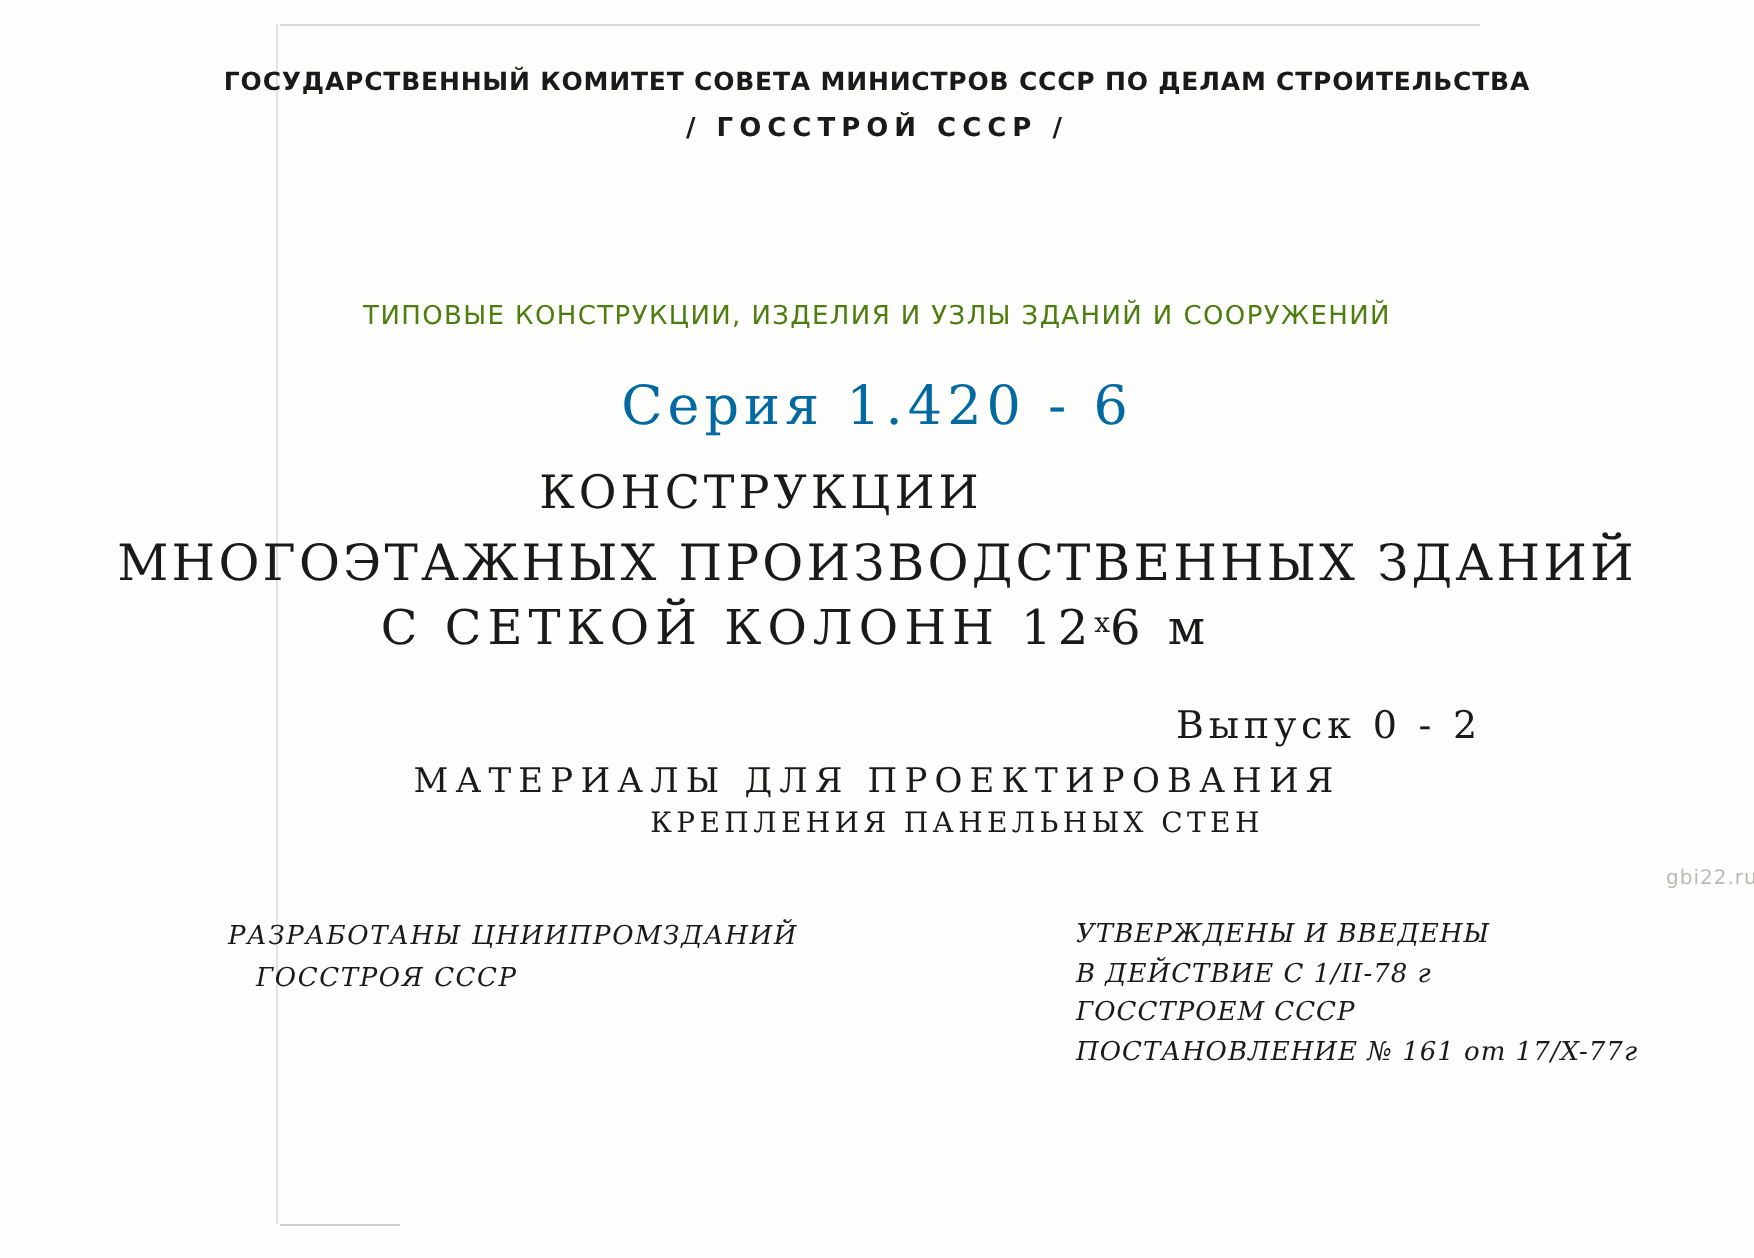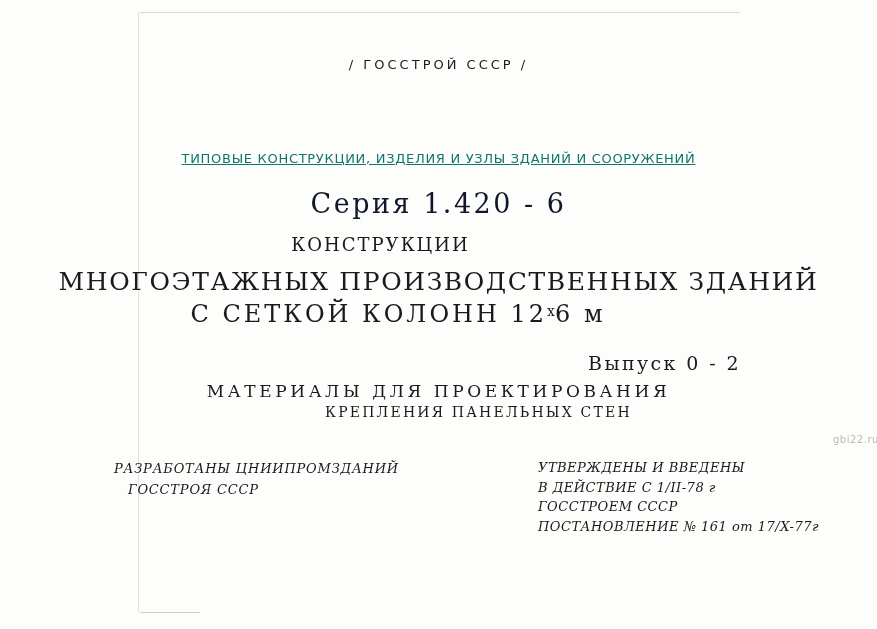--- a/index.html
+++ b/index.html
@@ -54,51 +54,50 @@
   }
   .hdr-line1 {
     top: 33px;
     font-size: 12.5px;
     font-weight: 600;
     letter-spacing: 0.4px;
   }
   .hdr-line2 {
     top: 57px;
     font-size: 13px;
-    font-weight: 400;
+    font-weight: 700;
     letter-spacing: 3px;
   }
   .subtitle {
     position: absolute;
     top: 151px;
     width: 877px;
     text-align: center;
     font-family: "DejaVu Sans", sans-serif;
     font-size: 13px;
     letter-spacing: 0.7px;
-    color: #0f766e;
-    text-decoration: underline;
+    color: #4d7c0f;
   }
   .series {
     position: absolute;
     top: 188px;
     width: 877px;
     text-align: center;
     font-family: "DejaVu Serif", serif;
     font-size: 27px;
     letter-spacing: 2.5px;
-    color: #0f172a;
+    color: #0369a1;
   }
   .main-t1 {
     position: absolute;
     top: 234px;
     width: 761px;
     text-align: center;
     font-family: "DejaVu Serif", serif;
-    font-size: 18px;
+    font-size: 23px;
     letter-spacing: 2px;
   }
   .main-t2 {
     position: absolute;
     top: 267px;
     width: 877px;
     text-align: center;
     font-family: "DejaVu Serif", serif;
     font-size: 25px;
     letter-spacing: 1.6px;
@@ -184,20 +183,21 @@
 </style>
 </head>
 <body>
 
 <div class="page">
 
   <div class="scan-frame-top"></div>
   <div class="scan-frame-left"></div>
   <div class="scan-frame-bottom"></div>
 
+  <div class="hdr hdr-line1">ГОСУДАРСТВЕННЫЙ КОМИТЕТ СОВЕТА МИНИСТРОВ СССР ПО ДЕЛАМ СТРОИТЕЛЬСТВА</div>
   <div class="hdr hdr-line2">/ ГОССТРОЙ   СССР /</div>
 
   <div class="subtitle">ТИПОВЫЕ КОНСТРУКЦИИ, ИЗДЕЛИЯ И УЗЛЫ ЗДАНИЙ И СООРУЖЕНИЙ</div>
 
   <div class="series">Серия 1.420 - 6</div>
 
   <div class="main-t1">КОНСТРУКЦИИ</div>
   <div class="main-t2">МНОГОЭТАЖНЫХ  ПРОИЗВОДСТВЕННЫХ ЗДАНИЙ</div>
   <div class="main-t3">
     <span>С  СЕТКОЙ  КОЛОНН  12</span><span class="sup">х</span><span>6 м</span>

